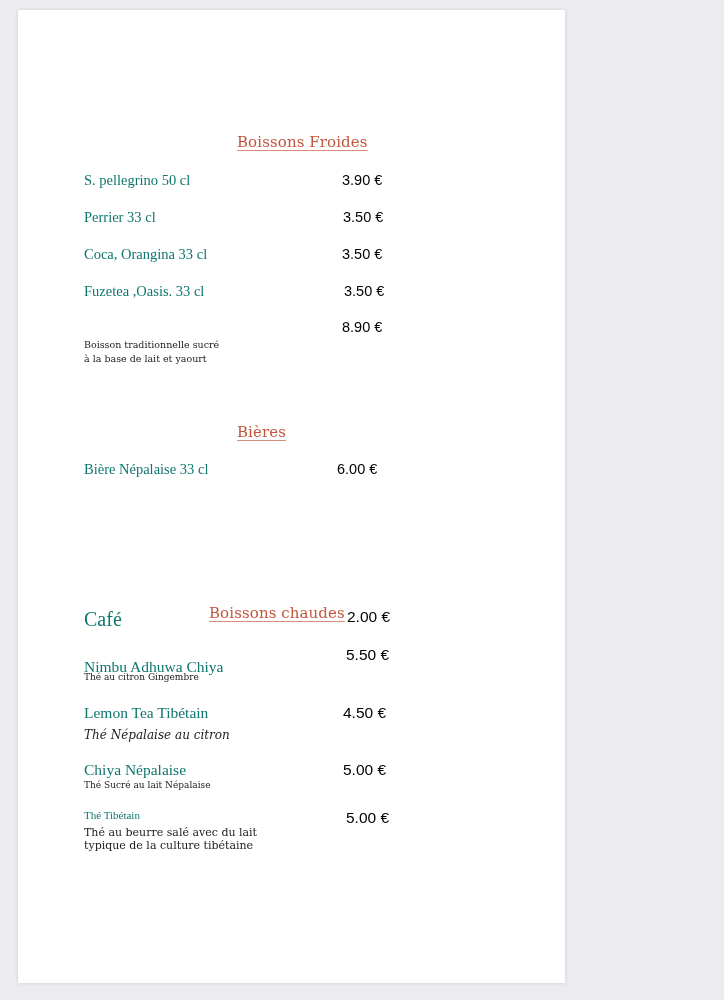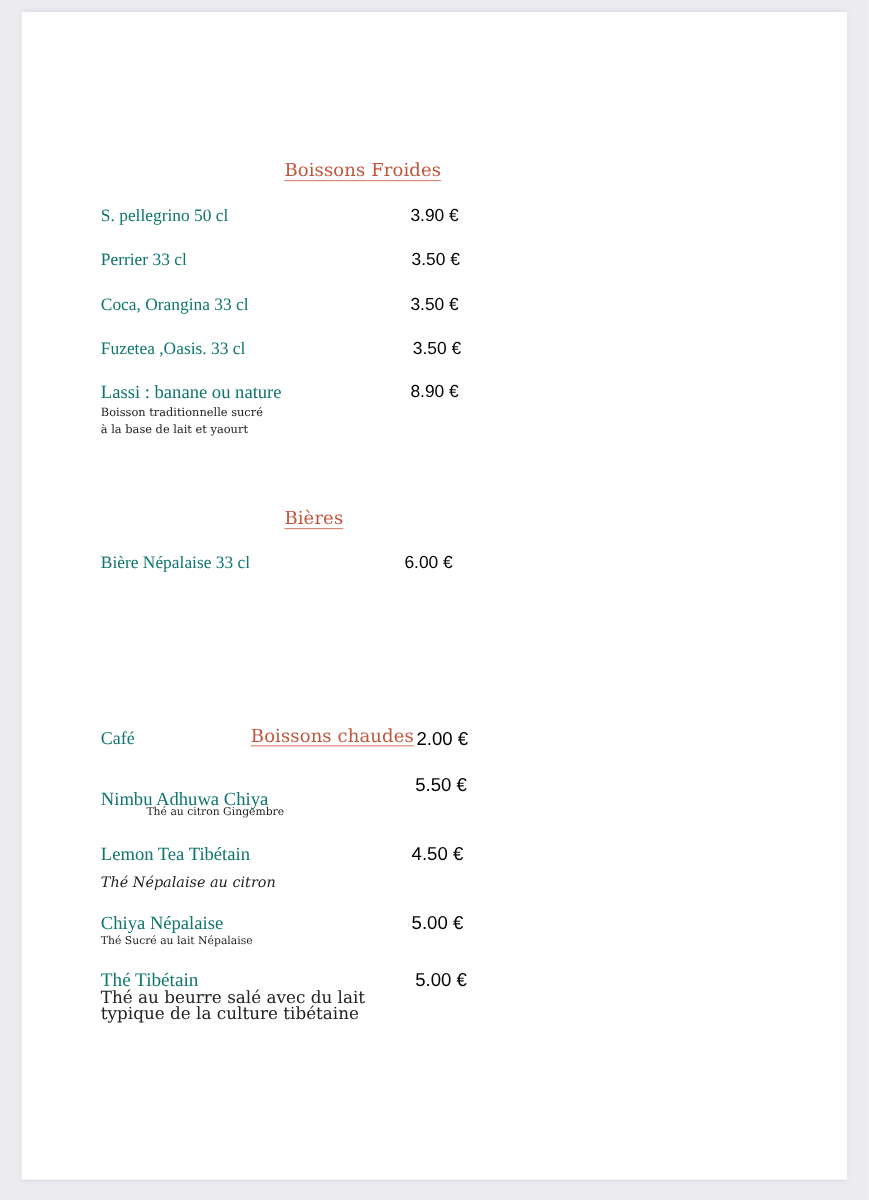--- a/index.html
+++ b/index.html
@@ -4,21 +4,21 @@
 <style>
   html, body { margin: 0; padding: 0; }
   body {
     width: 724px; height: 1000px;
     background: #ececf0;
     position: relative; overflow: hidden;
     font-family: "Liberation Sans", sans-serif;
   }
   .page {
     position: absolute; left: 18px; top: 10px;
-    width: 688px; height: 973px;
+    width: 547px; height: 973px;
     background: #ffffff;
     box-shadow: 0 0 4px rgba(0,0,0,0.12);
   }
   .heading {
     position: absolute;
     font-family: "DejaVu Serif", serif;
     font-size: 15px;
     color: #c2553d;
     text-decoration: underline;
     text-decoration-color: #d98c7a;
@@ -61,45 +61,44 @@
 
   <div class="name" style="left:66px;  top:199px;">Perrier  33 cl</div>
   <div class="price" style="left:325px; top:199px;">3.50 €</div>
 
   <div class="name" style="left:66px;  top:236px;">Coca, Orangina  33 cl</div>
   <div class="price" style="left:324px; top:236px;">3.50 €</div>
 
   <div class="name" style="left:66px;  top:273px;">Fuzetea ,Oasis.  33 cl</div>
   <div class="price" style="left:326px; top:273px;">3.50 €</div>
 
-  <div class="name" style="left:66px;  top:309px; font-size:15.5px;">Lassi : banane ou nature</div>
   <div class="price" style="left:324px; top:309px;">8.90 €</div>
   <div class="desc" style="left:66px;  top:328px;">Boisson traditionnelle sucré
 à la base de lait et yaourt</div>
 
   <div class="heading" style="left:219px; top:413px;">Bières</div>
 
   <div class="name" style="left:66px;  top:451px;">Bière Népalaise 33 cl</div>
   <div class="price" style="left:319px; top:451px;">6.00 €</div>
 
   <div class="heading" style="left:191px; top:560px;margin-top:34px;">Boissons chaudes</div>
 
-  <div class="name" style="left:66px;  top:598px; font-size:15px;">Café</div>
+  <div class="name" style="left:66px;  top:598px; font-size:20px;">Café</div>
   <div class="price" style="left:329px; top:598px; font-size:15.5px;">2.00 €</div>
 
   <div class="name" style="left:66px;  top:636px; font-size:15.5px;margin-top:12px;">Nimbu  Adhuwa Chiya</div>
   <div class="price" style="left:328px; top:636px; font-size:15.5px;">5.50 €</div>
-  <div class="desc" style="left:66px;  top:660px; font-size:9px;margin-left:38px;">Thé au citron Gingembre</div>
+  <div class="desc" style="left:66px;  top:660px; font-size:9px;">Thé au citron Gingembre</div>
 
   <div class="name" style="left:66px;  top:694px; font-size:15.5px;">Lemon Tea Tibétain</div>
   <div class="price" style="left:325px; top:694px; font-size:15.5px;">4.50 €</div>
   <div class="desc" style="left:66px;  top:718px; font-size:12px;font-style:italic;">Thé Népalaise au citron</div>
 
   <div class="name" style="left:66px;  top:751px; font-size:15.5px;">Chiya Népalaise</div>
   <div class="price" style="left:325px; top:751px; font-size:15.5px;">5.00 €</div>
   <div class="desc" style="left:66px;  top:768px; font-size:9px;">Thé Sucré au lait Népalaise</div>
 
-  <div class="name" style="left:66px;  top:799px; font-size:16px;">Thé Tibétain</div>
+  <div class="name" style="left:66px;  top:799px; font-size:11px;">Thé Tibétain</div>
   <div class="price" style="left:328px; top:799px; font-size:15.5px;">5.00 €</div>
-  <div class="desc" style="left:66px;  top:816px; font-size:14px; line-height:13px;">Thé au beurre salé avec du lait
+  <div class="desc" style="left:66px;  top:816px; font-size:11px; line-height:13px;">Thé au beurre salé avec du lait
 typique de la culture tibétaine</div>
 
 </div>
 
 </body></html>

